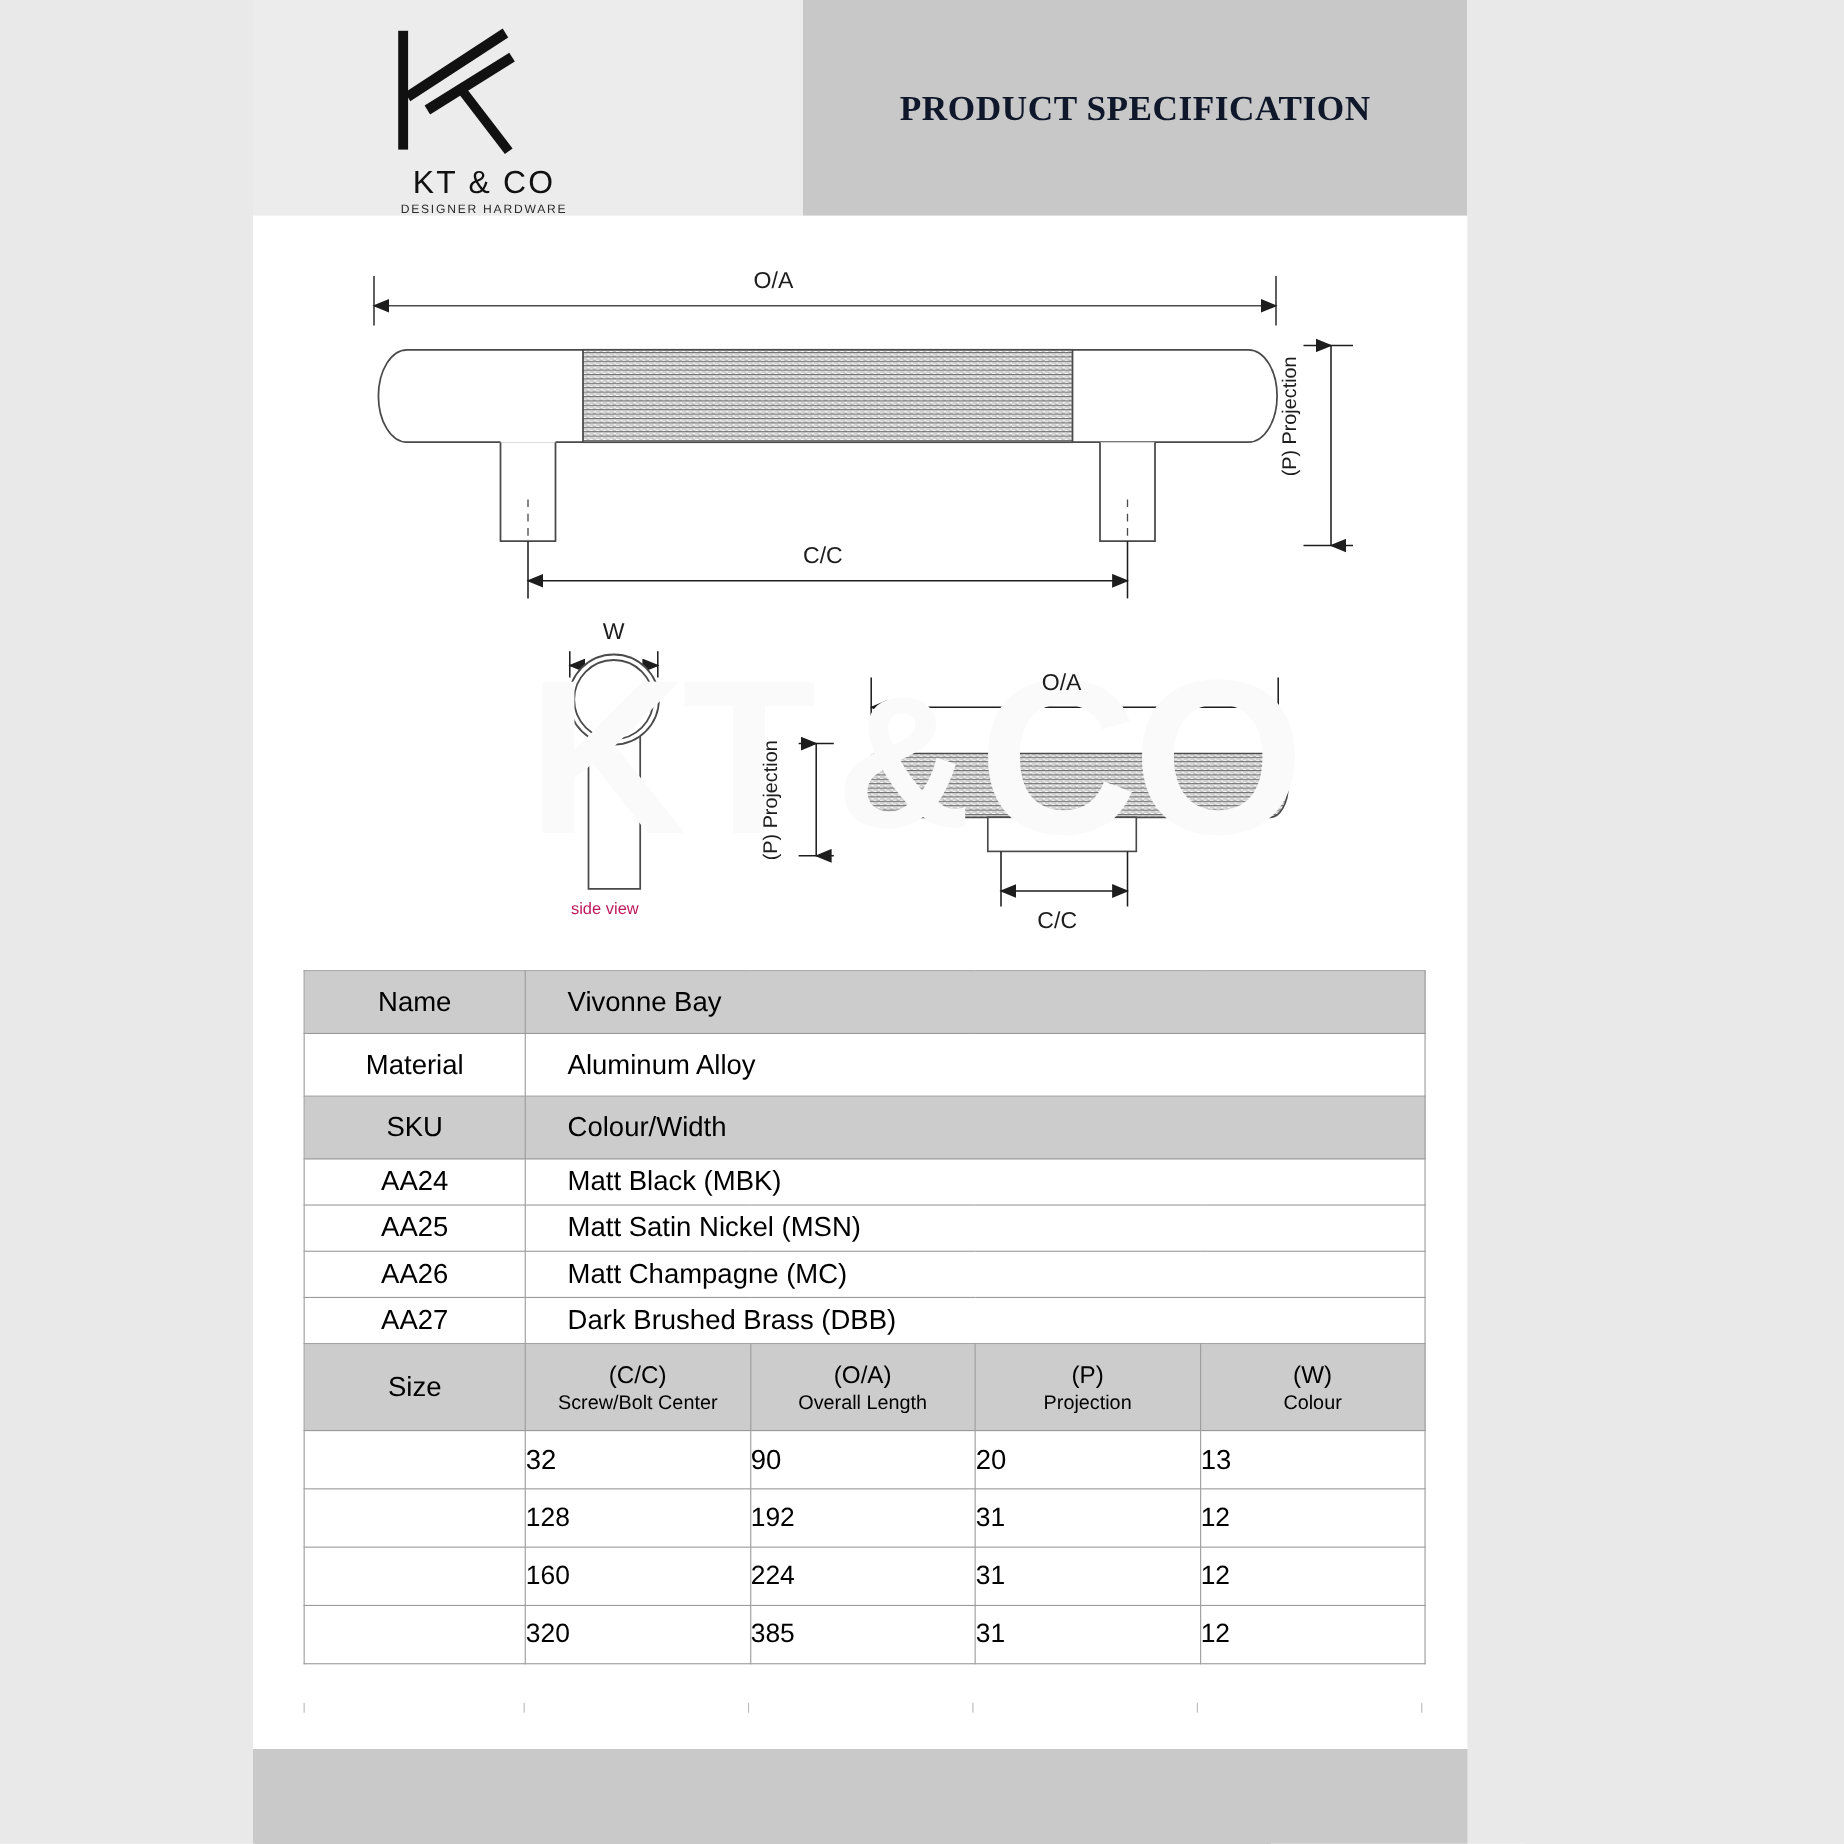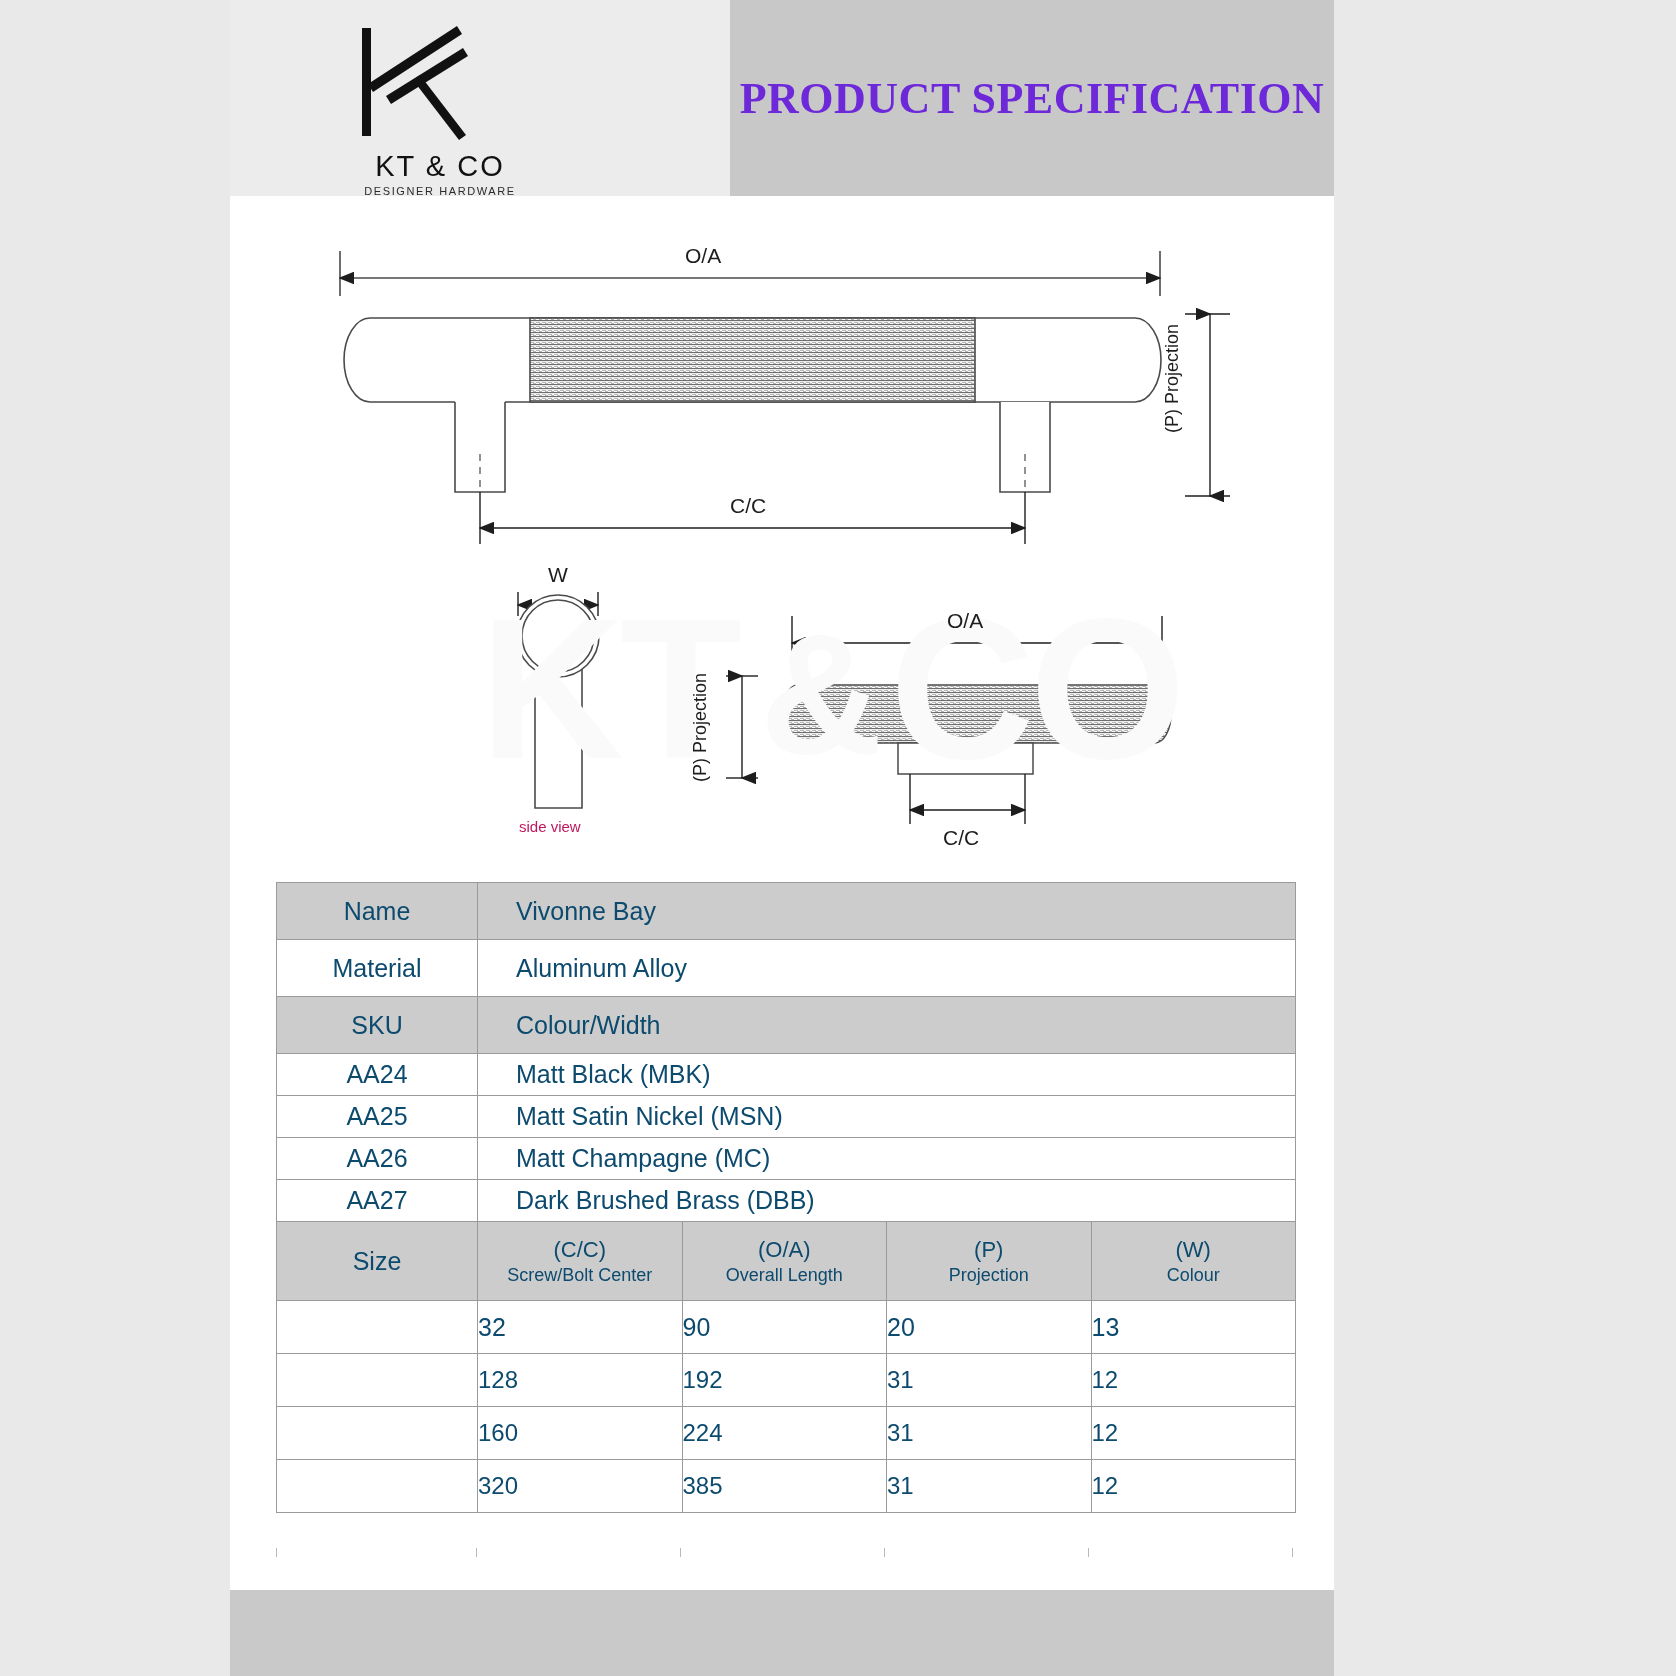--- a/index.html
+++ b/index.html
@@ -53,23 +53,23 @@
     left: 500px; top: 0;
     width: 604px; height: 196px;
     background: #c8c8c8;
     display: flex;
     align-items: center;
     justify-content: center;
   }
   #header-title {
     font-family: "Liberation Serif", serif;
     font-weight: bold;
-    font-size: 44px;
+    font-size: 32px;
     letter-spacing: 0.5px;
-    color: #6d28d9;
+    color: #0f172a;
     white-space: nowrap;
   }
 
   
   #logo-wrap {
     position: absolute;
     left: 90px;
     top: 22px;
     width: 240px;
     height: 172px;
@@ -120,21 +120,21 @@
     left: 46px;
     top: 882px;
     width: 1020px;
     border-collapse: collapse;
     table-layout: fixed;
   }
   #spec-table td {
     border: 1px solid #9a9a9a;
     padding: 0;
     vertical-align: middle;
-    color: #0c4a6e;
+    color: #000000;
   }
   .lab-cell {
     width: 200px;
     text-align: center;
     font-size: 25px;
     height: 56px;
   }
   .val-cell {
     padding-left: 38px !important;
     font-size: 25px;

